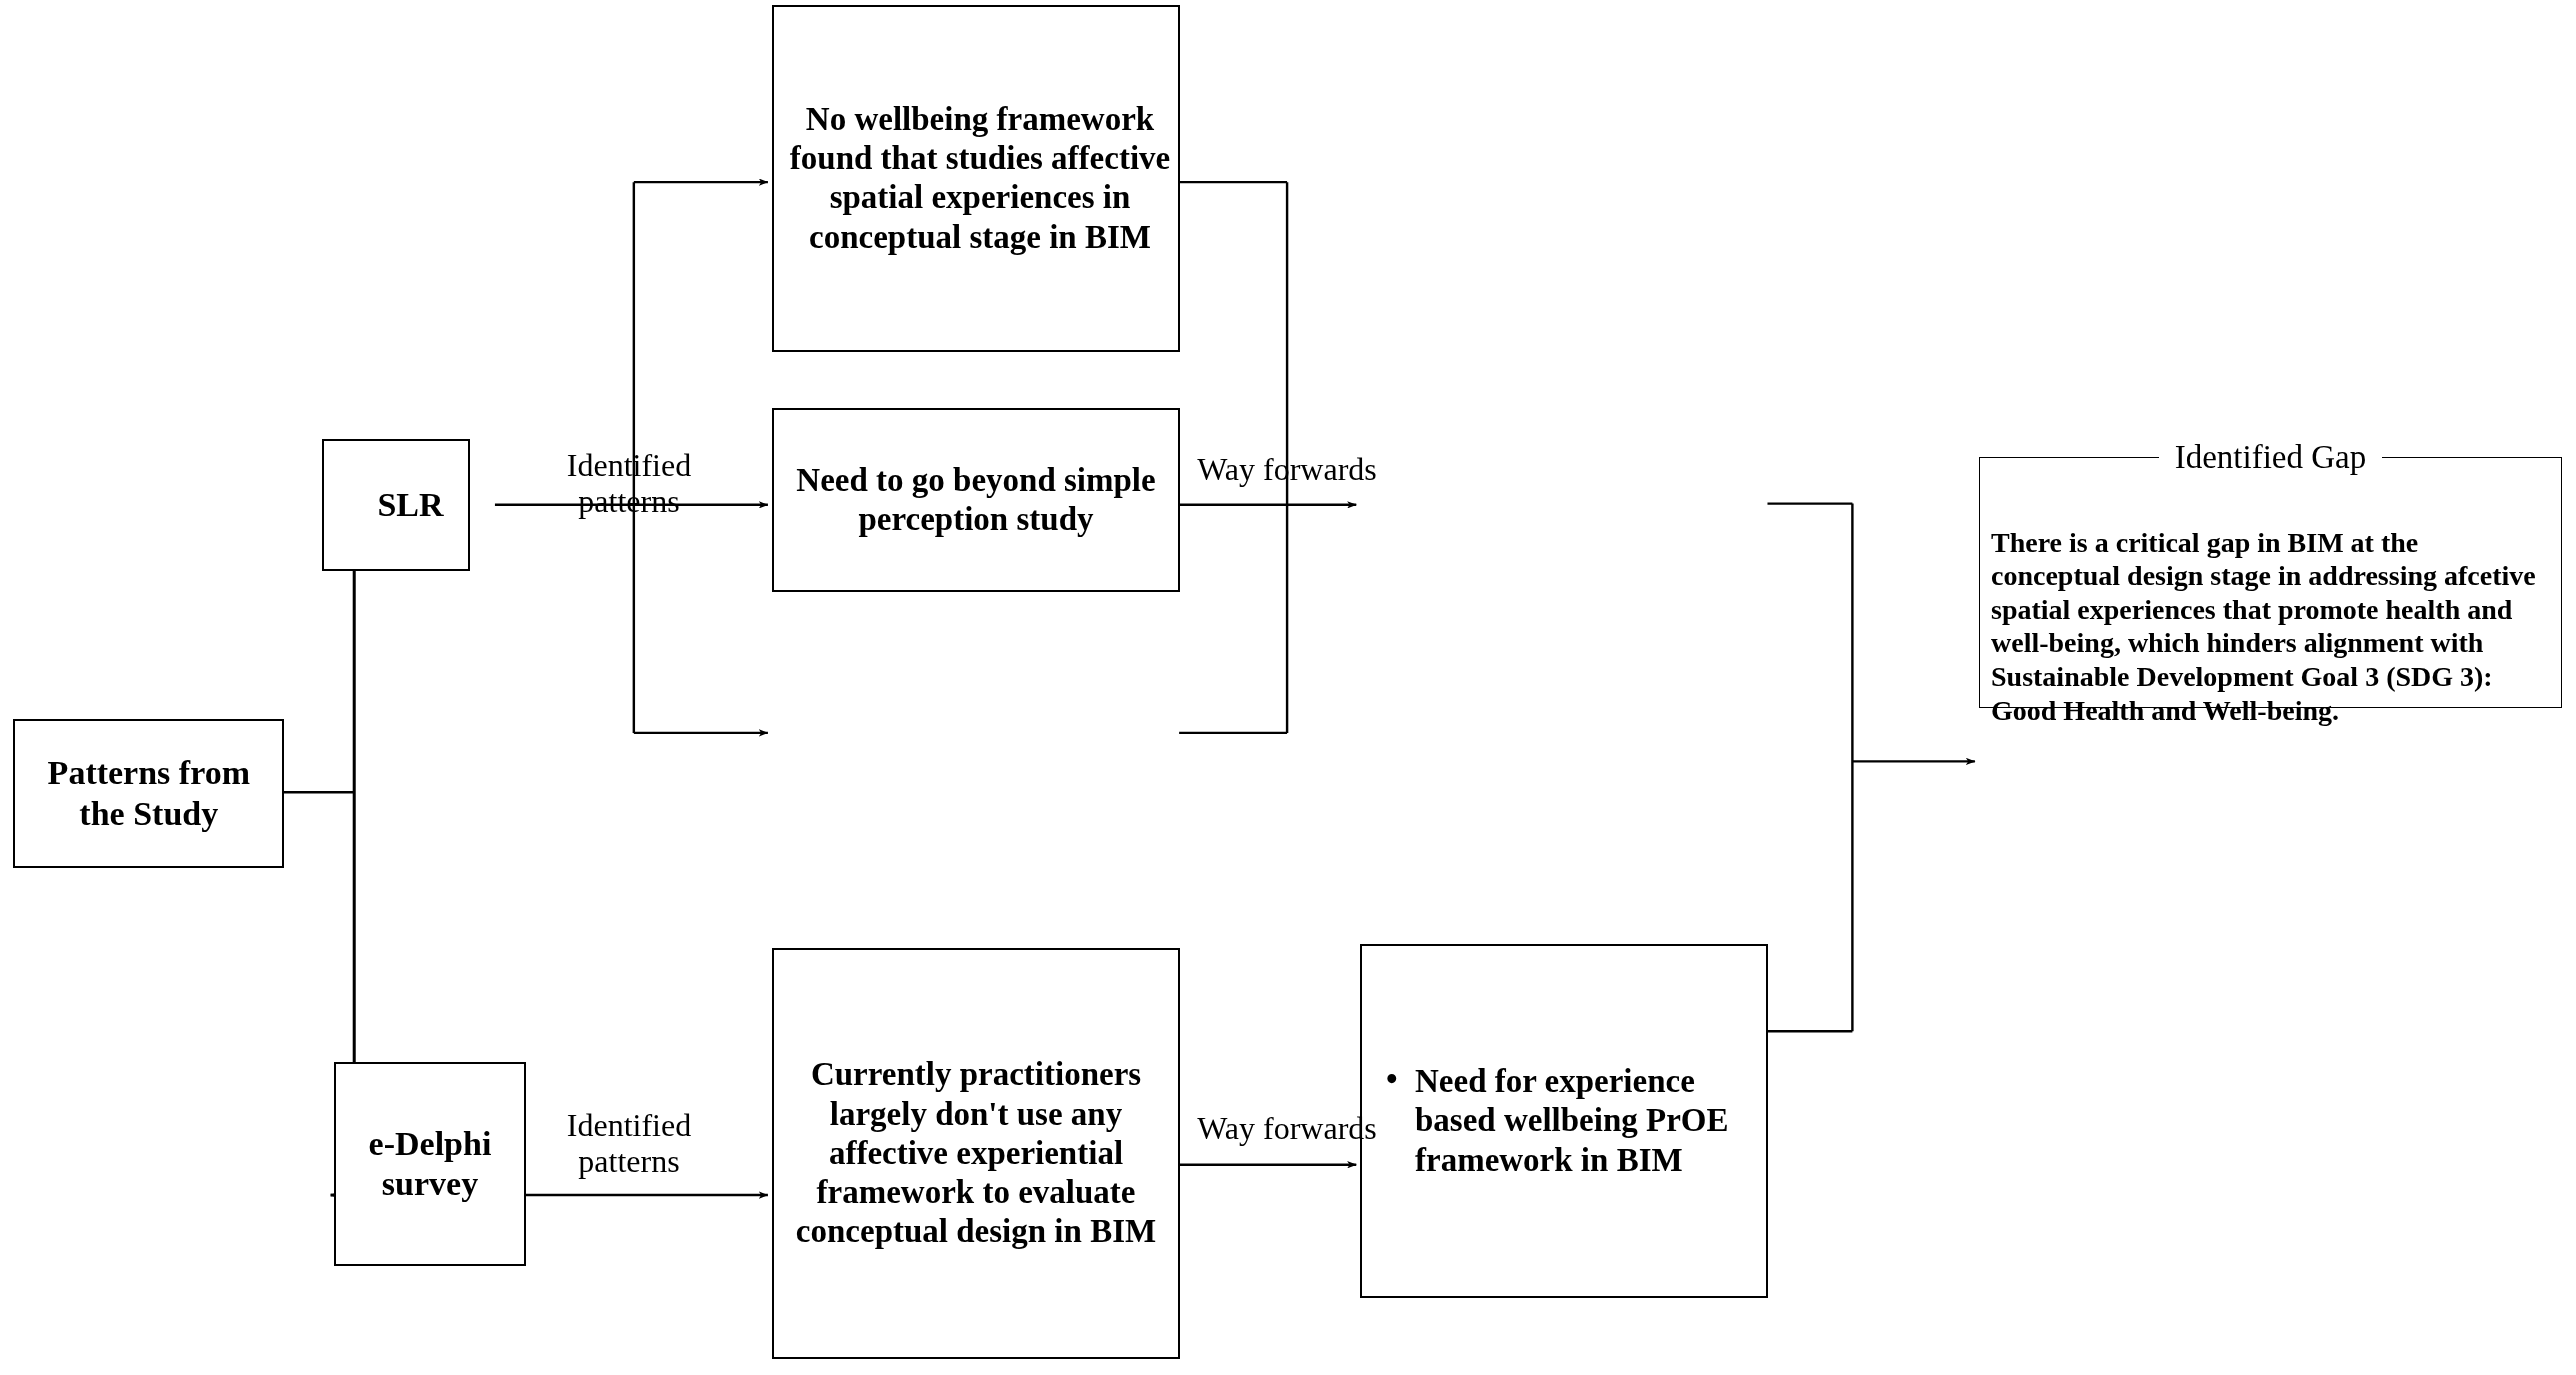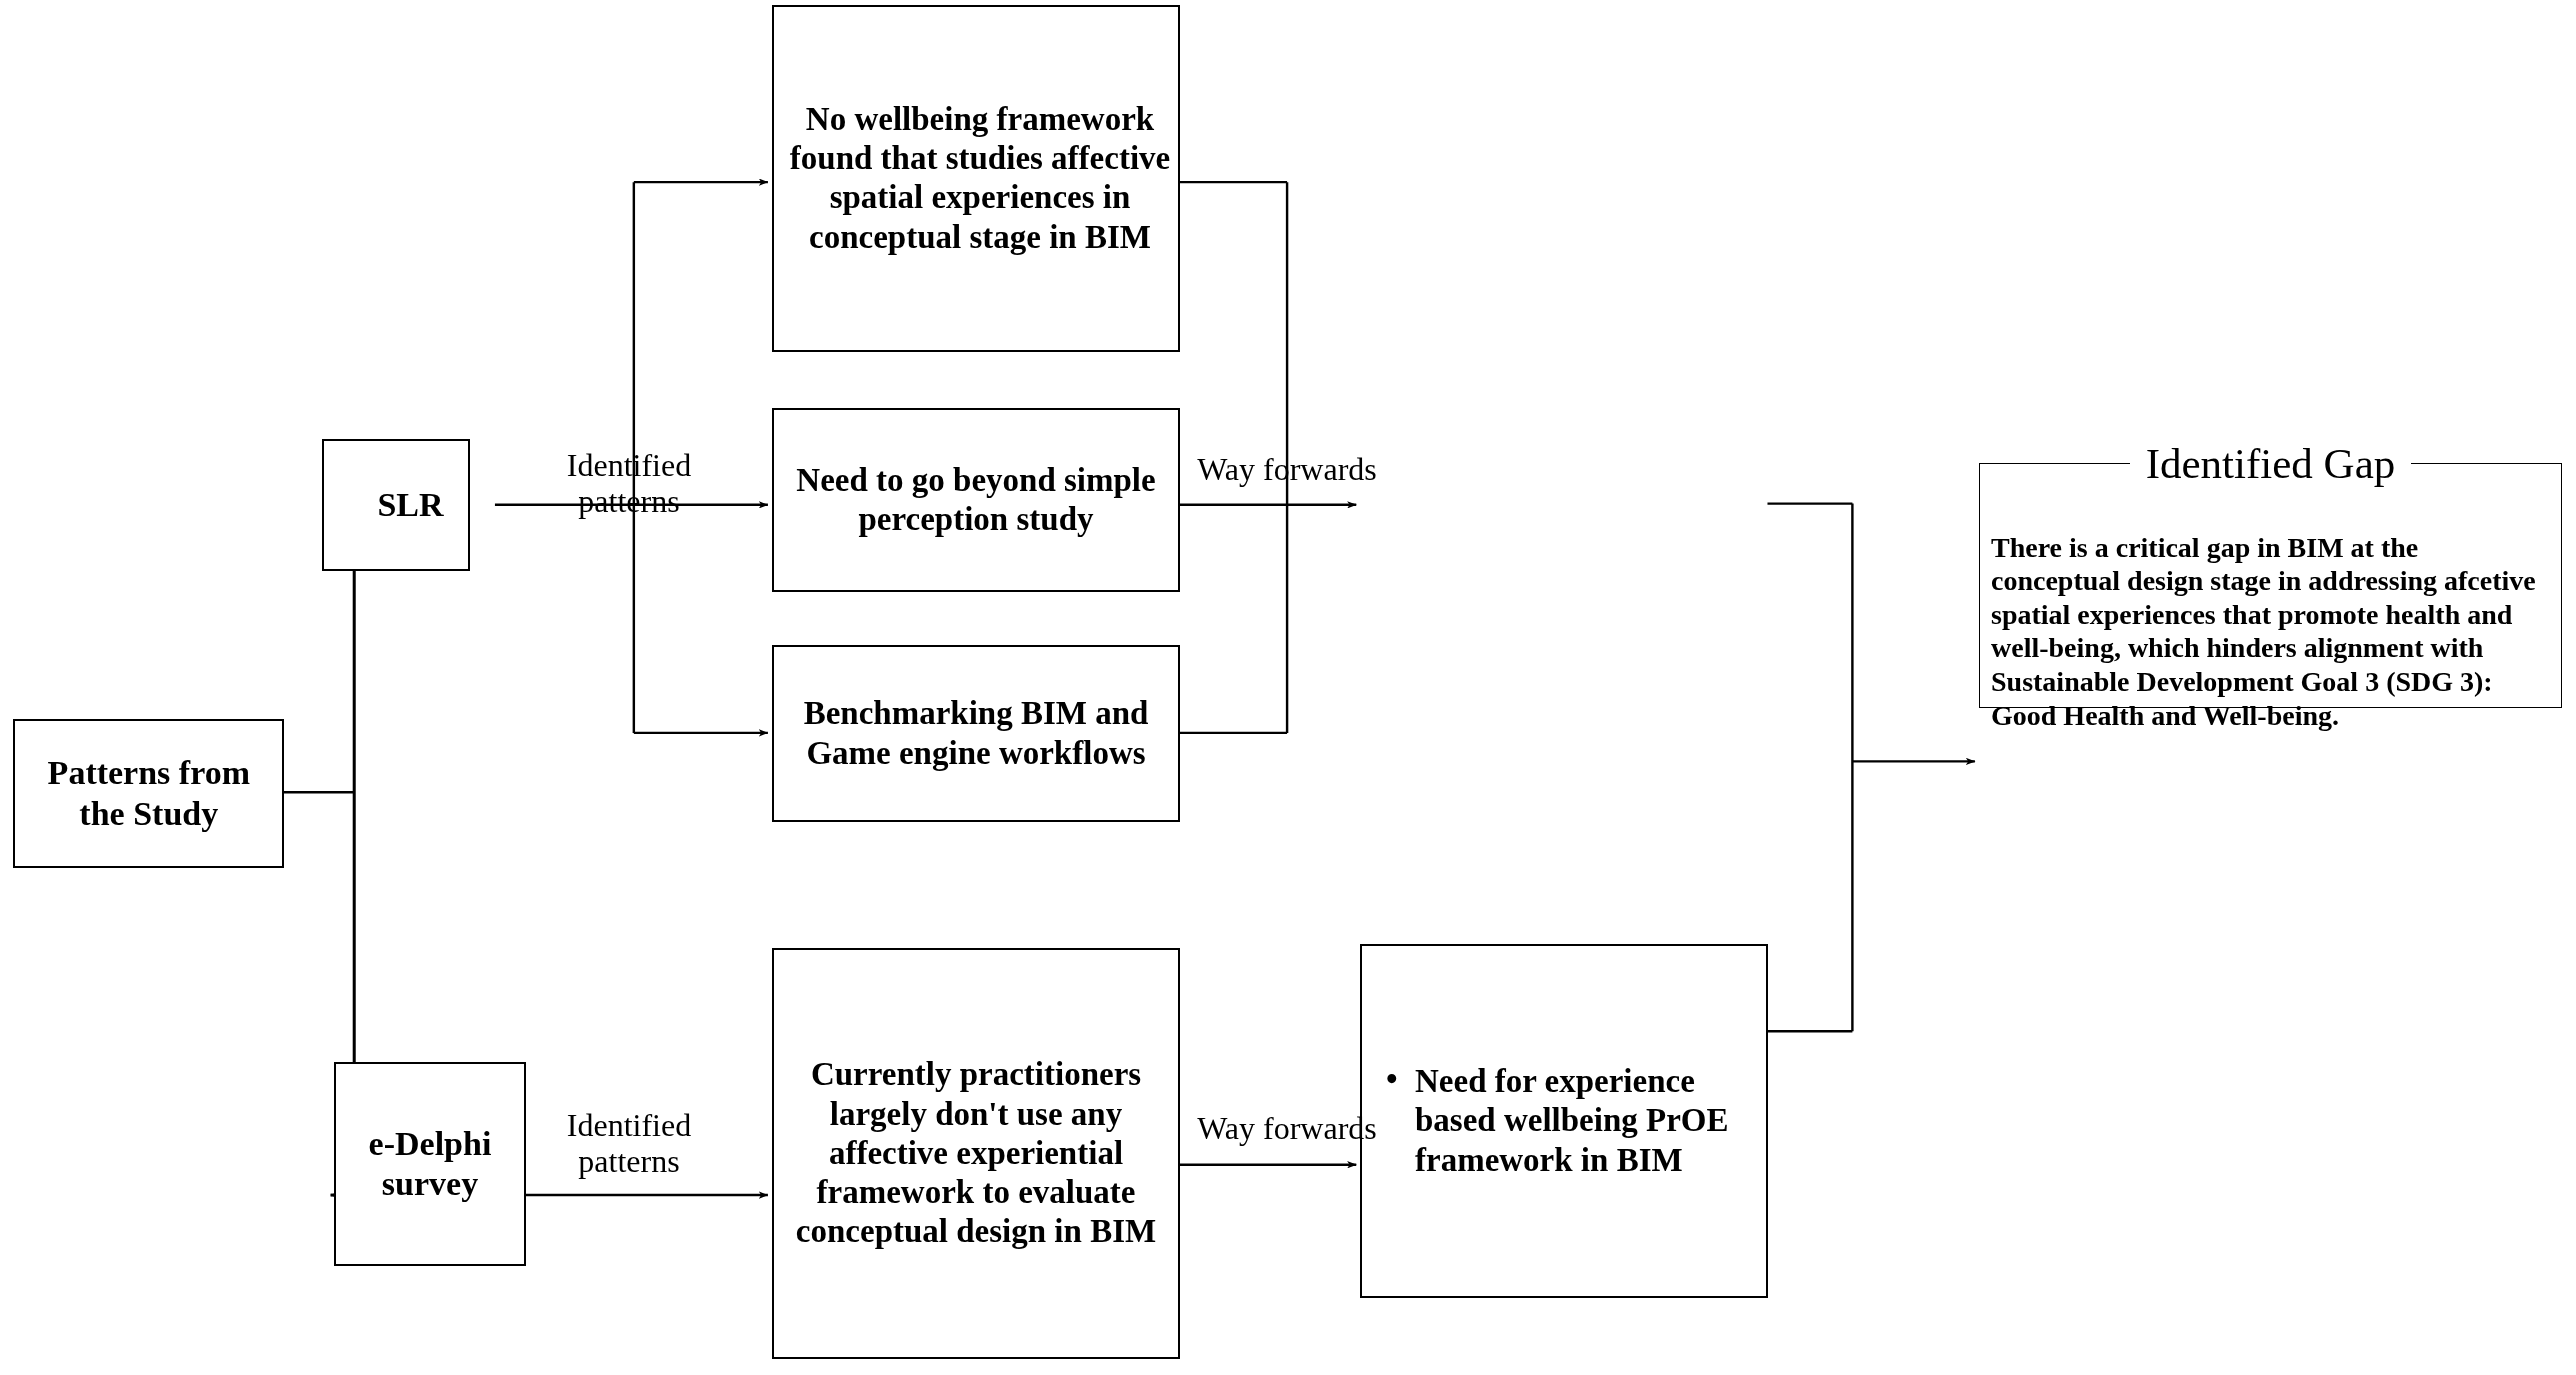--- a/index.html
+++ b/index.html
@@ -77,23 +77,23 @@
   #n-gap{
     position:absolute;
     left:1979px; top:439px; width:583px; height:269px;
     box-sizing:border-box;
     border:1.8px solid #000000;
     background:#ffffff;
     margin:0;
     padding:20.6px 11px 16px 11px;
   }
   #n-gap legend{
-    margin:8px auto;
+    margin:15px auto;
     padding:0 16px;
-    font-size:43px;
+    font-size:33px;
     font-weight:normal;
     text-align:center;
   }
   #n-gap .gaptext{
     display:block;
     text-align:left;
     font-weight:bold;
     font-size:28px;
     line-height:1.2;
     margin-top:14px;
@@ -166,23 +166,20 @@
   </div>
 
   <div class="node" id="n-f1">
     <span class="txt">No wellbeing framework found that studies affective spatial experiences in conceptual stage in BIM</span>
   </div>
 
   <div class="node" id="n-f2">
     <span class="txt">Need to go beyond simple perception study</span>
   </div>
 
-  <div class="node" id="n-f3">
-    <span class="txt">Benchmarking BIM and Game engine workflows</span>
-  </div>
 
   <div class="node" id="n-f4">
     <span class="txt">Currently practitioners largely don't use any affective experiential framework to evaluate conceptual design in BIM</span>
   </div>
 
 
   <div class="bulletbox" id="n-w2">
     <ul>
       <li>Need for experience based wellbeing PrOE framework in BIM</li>
     </ul>

